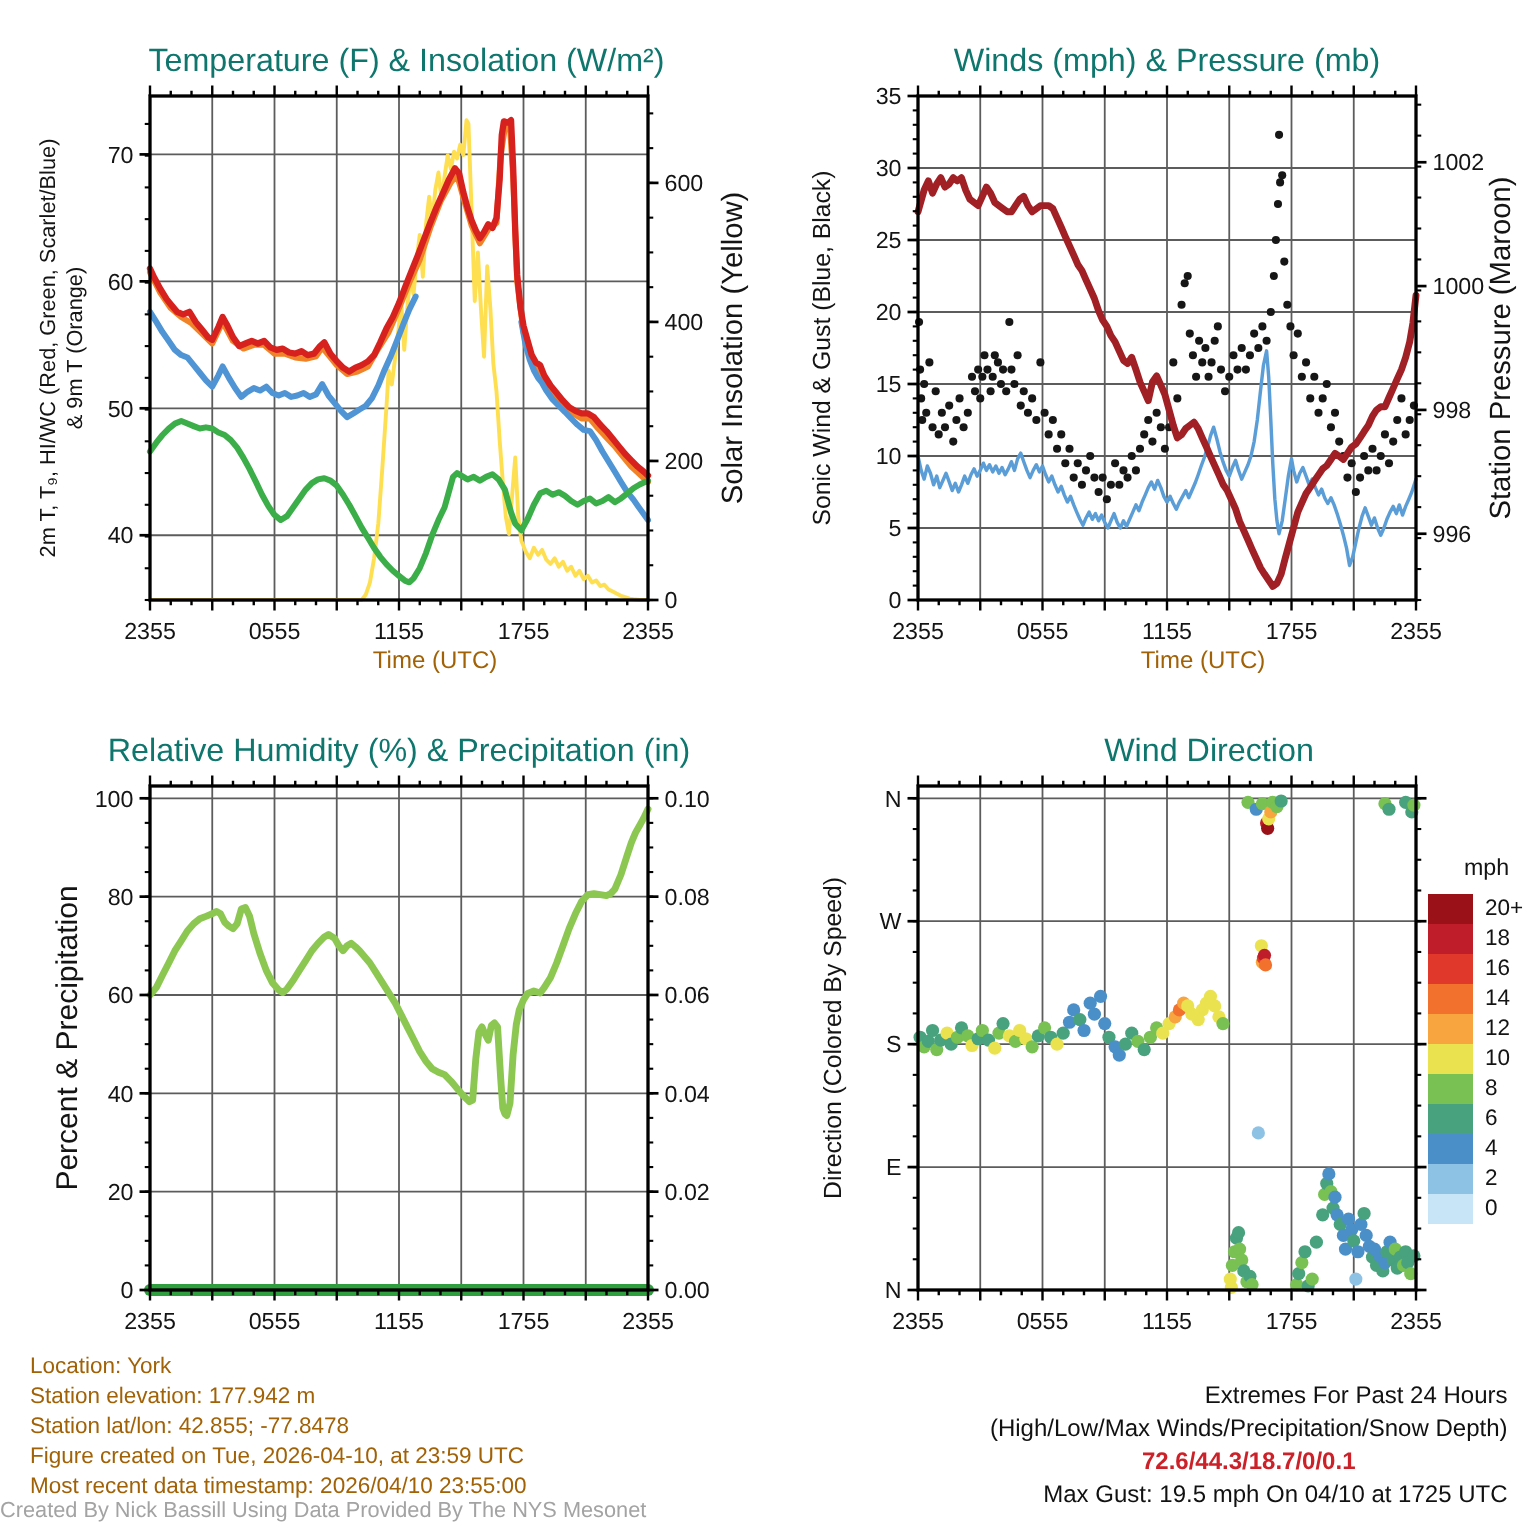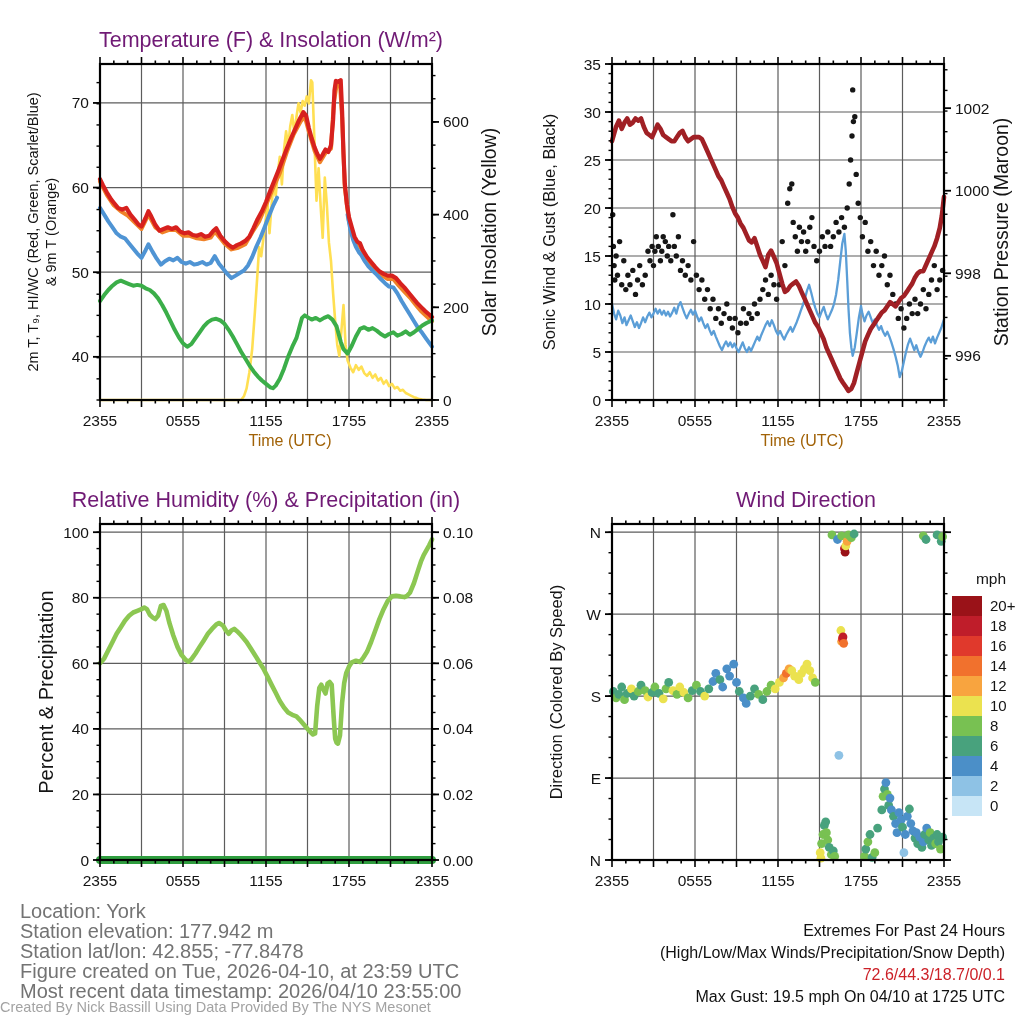--- a/index.html
+++ b/index.html
@@ -1,29 +1,29 @@
 <!DOCTYPE html>
 <html><head>
 <meta charset="utf-8">
 <style>
   html,body{margin:0;padding:0;background:#ffffff;}
   #page{position:relative;width:1024px;height:1024px;background:#fff;overflow:hidden;
         font-family:"Liberation Sans", sans-serif;color:#111;}
   #plot-svg{position:absolute;left:0;top:0;}
   .ctitle{position:absolute;transform:translateX(-50%);white-space:nowrap;
-          font-size:21.5px;color:#701a75;}
+          font-size:21.5px;color:#0f766e;}
   .vlabel{position:absolute;transform:translate(-50%,-50%) rotate(-90deg);
           white-space:nowrap;text-align:center;color:#141414;}
   .vlabel .ln{line-height:1.25;}
   .xlabel{position:absolute;transform:translateX(-50%);white-space:nowrap;
           font-size:16px;color:#a16207;margin-left:24px;}
-  .footer-left{position:absolute;left:20px;top:901px;font-size:20px;line-height:20px;color:#737373;}
+  .footer-left{position:absolute;left:20px;top:901px;font-size:15px;line-height:20px;color:#a16207;}
   .footer-right{position:absolute;right:19px;top:920px;font-size:16px;line-height:22px;
                 text-align:right;color:#111;}
-  .extremes-values{font-weight:normal;}
+  .extremes-values{font-weight:bold;text-align:center;}
   .credit{position:absolute;left:0;top:999px;width:1012px;
           font-size:14.5px;color:#a3a3a3;}
   #colorbar{position:absolute;left:952px;top:596px;}
   .cb-cell{width:30px;height:20px;}
   .cb-label{position:absolute;left:38px;width:44px;height:20px;font-size:15px;
             text-align:left;line-height:20px;color:#141414;}
   .cb-title{position:absolute;left:952px;top:570px;width:78px;text-align:center;
             font-size:15.5px;color:#141414;}
 </style>
 </head>
@@ -823,20 +823,21 @@
       <line x1="944" y1="552.6829268292684" x2="947.5" y2="552.6829268292684" stroke="#000" stroke-width="1.4"></line>
       <line x1="944" y1="532.1951219512196" x2="947.5" y2="532.1951219512196" stroke="#000" stroke-width="1.4"></line>
       <line x1="944" y1="778.0487804878048" x2="951" y2="778.0487804878048" stroke="#000" stroke-width="1.8"></line>
       <line x1="944" y1="696.0975609756098" x2="951" y2="696.0975609756098" stroke="#000" stroke-width="1.8"></line>
       <line x1="944" y1="614.1463414634146" x2="951" y2="614.1463414634146" stroke="#000" stroke-width="1.8"></line>
       <line x1="944" y1="532.1951219512196" x2="951" y2="532.1951219512196" stroke="#000" stroke-width="1.8"></line>
       <line x1="944" y1="860" x2="951" y2="860" stroke="#000" stroke-width="1.8"></line>
     </svg>
 
   <div class="ctitle" style="left:271px;top:28px;">Temperature (F) &amp; Insolation (W/m²)</div>
+  <div class="ctitle" style="left:778px;top:28px;">Winds (mph) &amp; Pressure (mb)</div>
   <div class="ctitle" style="left:266px;top:488px;">Relative Humidity (%) &amp; Precipitation (in)</div>
   <div class="ctitle" style="left:806px;top:488px;">Wind Direction</div>
 
   <div class="vlabel" style="left:42px;top:232px;font-size:14.5px;">
     <div class="ln">2m T, T₉, HI/WC (Red, Green, Scarlet/Blue)</div>
     <div class="ln">&amp; 9m T (Orange)</div>
   </div>
   <div class="vlabel" style="left:489px;top:232px;font-size:19.5px;">Solar Insolation (Yellow)</div>
   <div class="vlabel" style="left:549px;top:232px;font-size:16.5px;">Sonic Wind &amp; Gust (Blue, Black)</div>
   <div class="vlabel" style="left:1001px;top:232px;font-size:19.5px;">Station Pressure (Maroon)</div>

